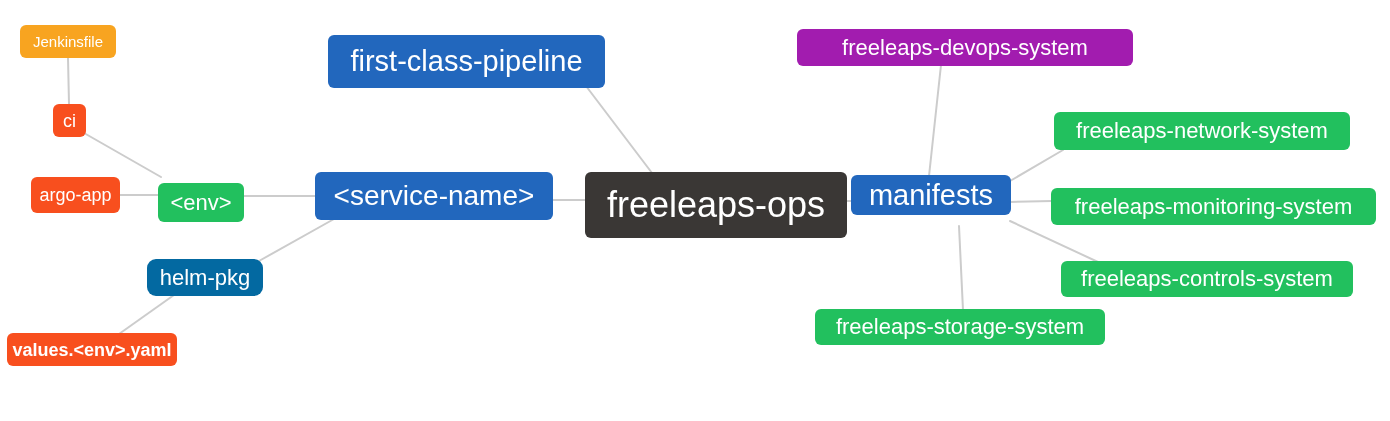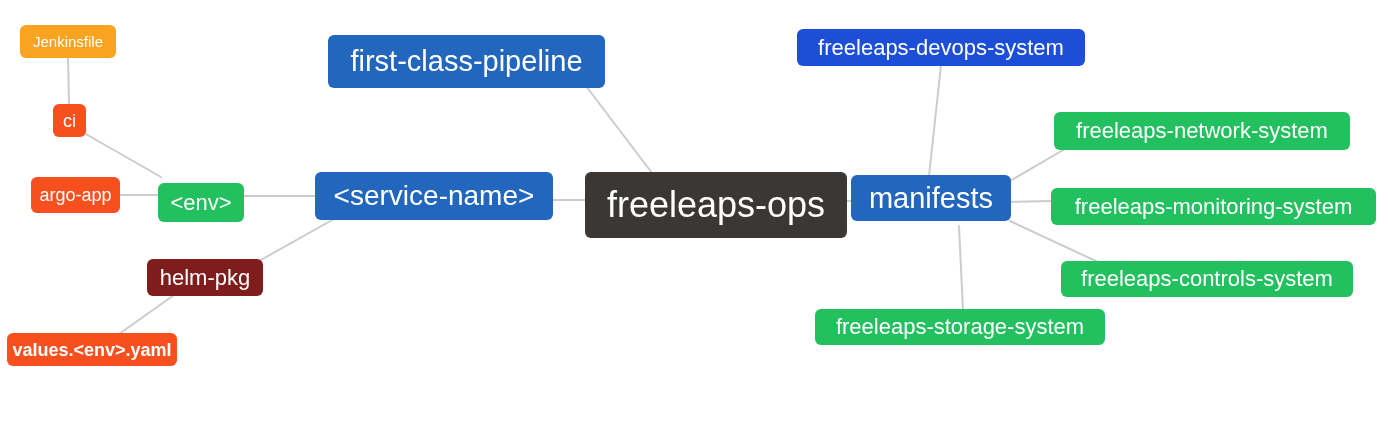--- a/index.html
+++ b/index.html
@@ -55,25 +55,25 @@
       <line x1="1010" y1="181" x2="1063" y2="150" stroke="#cccccc" stroke-width="2" stroke-linecap="round"></line>
       <line x1="1010" y1="202" x2="1052" y2="201" stroke="#cccccc" stroke-width="2" stroke-linecap="round"></line>
       <line x1="1010" y1="221" x2="1098" y2="262" stroke="#cccccc" stroke-width="2" stroke-linecap="round"></line>
       <line x1="959" y1="226" x2="963" y2="310" stroke="#cccccc" stroke-width="2" stroke-linecap="round"></line>
     </svg>
   <div id="node-layer">
       <div class="node" style="left: 20px; top: 25px; width: 96px; height: 33px; font-size: 15px; background: rgb(248, 164, 32); color: rgb(255, 255, 255);">Jenkinsfile</div>
       <div class="node" style="left: 53px; top: 104px; width: 33px; height: 33px; font-size: 18px; background: rgb(248, 79, 30); color: rgb(255, 255, 255);">ci</div>
       <div class="node" style="left: 31px; top: 177px; width: 89px; height: 36px; font-size: 18px; background: rgb(248, 79, 30); color: rgb(255, 255, 255);">argo-app</div>
       <div class="node" style="left: 158px; top: 175px; width: 86px; height: 39px; font-size: 22px; background: rgb(34, 192, 94); color: rgb(255, 255, 255); margin-top: 8px;">&lt;env&gt;</div>
-      <div class="node" style="left: 147px; top: 259px; width: 116px; height: 37px; font-size: 22px; background: #7f1d1d; color: rgb(255, 255, 255);">helm-pkg</div>
+      <div class="node" style="left: 147px; top: 259px; width: 116px; height: 37px; font-size: 22px; background: #0369a1; color: rgb(255, 255, 255); border-radius: 9px;">helm-pkg</div>
       <div class="node" style="left: 7px; top: 333px; width: 170px; height: 33px; font-size: 18px; background: rgb(248, 79, 30); color: rgb(255, 255, 255); font-weight: bold;">values.&lt;env&gt;.yaml</div>
       <div class="node" style="left: 328px; top: 35px; width: 277px; height: 53px; font-size: 29px; background: rgb(34, 103, 189); color: rgb(255, 255, 255);">first-class-pipeline</div>
       <div class="node" style="left: 315px; top: 172px; width: 238px; height: 48px; font-size: 28px; background: rgb(34, 103, 189); color: rgb(255, 255, 255);">&lt;service-name&gt;</div>
       <div class="node" style="left: 585px; top: 172px; width: 262px; height: 66px; font-size: 36px; background: rgb(58, 55, 53); color: rgb(255, 255, 255); text-align: center;">freeleaps-ops</div>
-      <div class="node" style="left: 851px; top: 175px; width: 160px; height: 46px; font-size: 29px; background: rgb(34, 103, 189); color: rgb(255, 255, 255);">manifests</div>
-      <div class="node" style="left: 797px; top: 29px; width: 288px; height: 37px; font-size: 22px; background: #1d4ed8; color: rgb(255, 255, 255);">freeleaps-devops-system</div>
+      <div class="node" style="left: 851px; top: 175px; width: 160px; height: 40px; font-size: 29px; background: rgb(34, 103, 189); color: rgb(255, 255, 255);">manifests</div>
+      <div class="node" style="left: 797px; top: 29px; width: 336px; height: 37px; font-size: 22px; background: #a21caf; color: rgb(255, 255, 255);">freeleaps-devops-system</div>
       <div class="node" style="left: 1054px; top: 112px; width: 296px; height: 38px; font-size: 22px; background: rgb(34, 192, 94); color: rgb(255, 255, 255);">freeleaps-network-system</div>
       <div class="node" style="left: 1051px; top: 188px; width: 325px; height: 37px; font-size: 22px; background: rgb(34, 192, 94); color: rgb(255, 255, 255);">freeleaps-monitoring-system</div>
       <div class="node" style="left: 1061px; top: 261px; width: 292px; height: 36px; font-size: 22px; background: rgb(34, 192, 94); color: rgb(255, 255, 255);">freeleaps-controls-system</div>
       <div class="node" style="left: 815px; top: 309px; width: 290px; height: 36px; font-size: 22px; background: rgb(34, 192, 94); color: rgb(255, 255, 255);">freeleaps-storage-system</div>
     </div>
 </div>
 
 </body></html>

